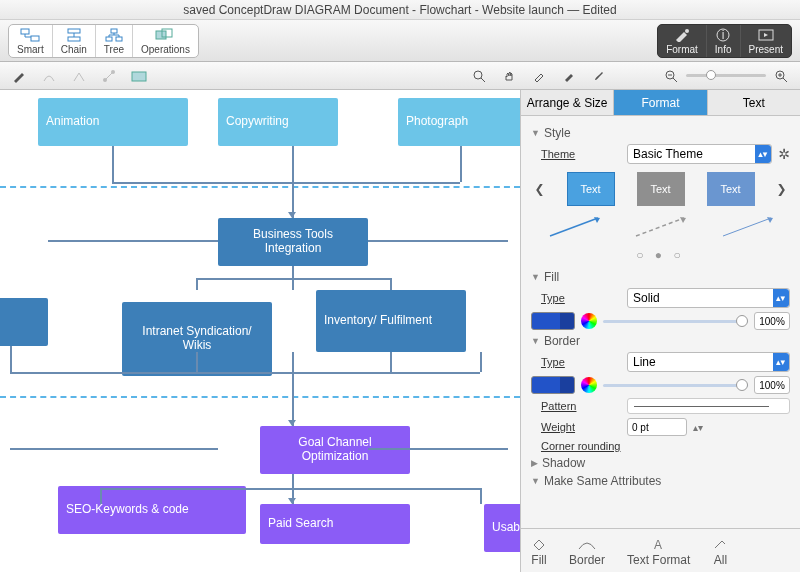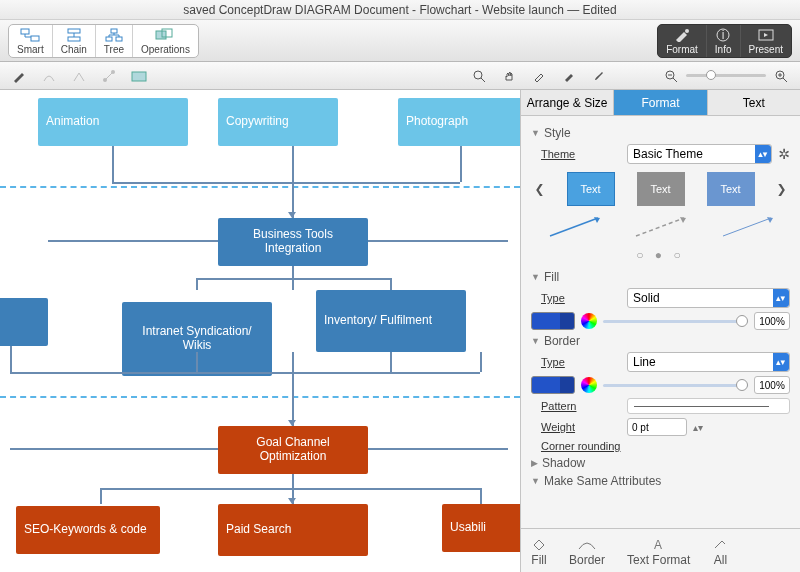--- a/index.html
+++ b/index.html
@@ -20,21 +20,21 @@
 .secbar .mini{width:18px;height:18px;display:flex;align-items:center;justify-content:center;cursor:pointer;}
 .zoom{display:flex;align-items:center;gap:6px;}
 .zoomtrack{width:80px;height:3px;background:#c8c8c8;border-radius:2px;position:relative;}
 .zoomthumb{position:absolute;left:20px;top:-4px;width:10px;height:10px;background:#fff;border:1px solid #999;border-radius:50%;}
 .main{display:flex;height:482px;}
 .canvas{flex:1;position:relative;background:#fff;overflow:hidden;}
 .dash{position:absolute;left:0;right:0;border-top:2px dashed #5bb5e8;}
 .node{position:absolute;display:flex;align-items:center;justify-content:flex-start;text-align:center;color:#fff;border-radius:2px;padding:4px 8px;font-size:14px;line-height:1.15;}
 .cy{background:#6cc5e8;}
 .bl{background:#3d7fb8;}
-.nv{background:#c2410c;}
+.nv{background:#8b5cf6;margin-left:42px;}
 .arr{position:absolute;background:#6a8bb0;}
 .av{width:2px;}
 .ah{height:2px;}
 .arrh{position:absolute;width:0;height:0;border-left:4px solid transparent;border-right:4px solid transparent;}
 .side{width:280px;border-left:1px solid #c4c4c4;background:#f4f4f4;display:flex;flex-direction:column;}
 .tabs{display:flex;height:26px;border-bottom:1px solid #c4c4c4;}
 .tab{flex:1;display:flex;align-items:center;justify-content:center;background:#eaeaea;border-right:1px solid #c4c4c4;cursor:pointer;font-size:12px;}
 .tab:last-child{border-right:none;}
 .tab.active{background:#3d95d6;color:#fff;}
 .inspector{flex:1;padding:6px 10px;overflow:auto;}
@@ -247,24 +247,24 @@
     <div class="node bl" style="left:122px;top:212px;width:150px;height:74px">
         <span>Intranet Syndication/ Wikis</span>
       </div>
     <div class="node bl" style="left:316px;top:200px;width:150px;height:62px">
         <span>Inventory/ Fulfilment</span>
       </div>
 
     <div class="node nv" style="left:218px;top:336px;width:150px;height:48px">
         <span>Goal Channel Optimization</span>
       </div>
-    <div class="node nv" style="left:16px;top:416px;width:144px;height:48px">
+    <div class="node nv" style="left:16px;top:396px;width:188px;height:48px">
         <span>SEO-Keywords &amp; code</span>
       </div>
-    <div class="node nv" style="left:218px;top:414px;width:150px;height:52px">
+    <div class="node nv" style="left:218px;top:414px;width:150px;height:40px">
         <span>Paid Search</span>
       </div>
     <div class="node nv" style="left:442px;top:414px;width:80px;height:48px">
         <span>Usabili</span>
       </div>
 
     <div class="arr av" style="left:292px;top:56px;height:72px"></div>
     <div class="arrh" style="left:288px;top:122px;border-top:6px solid #6a8bb0"></div>
     <div class="arr av" style="left:112px;top:56px;height:36px"></div>
     <div class="arr ah" style="left:112px;top:92px;width:348px"></div>

